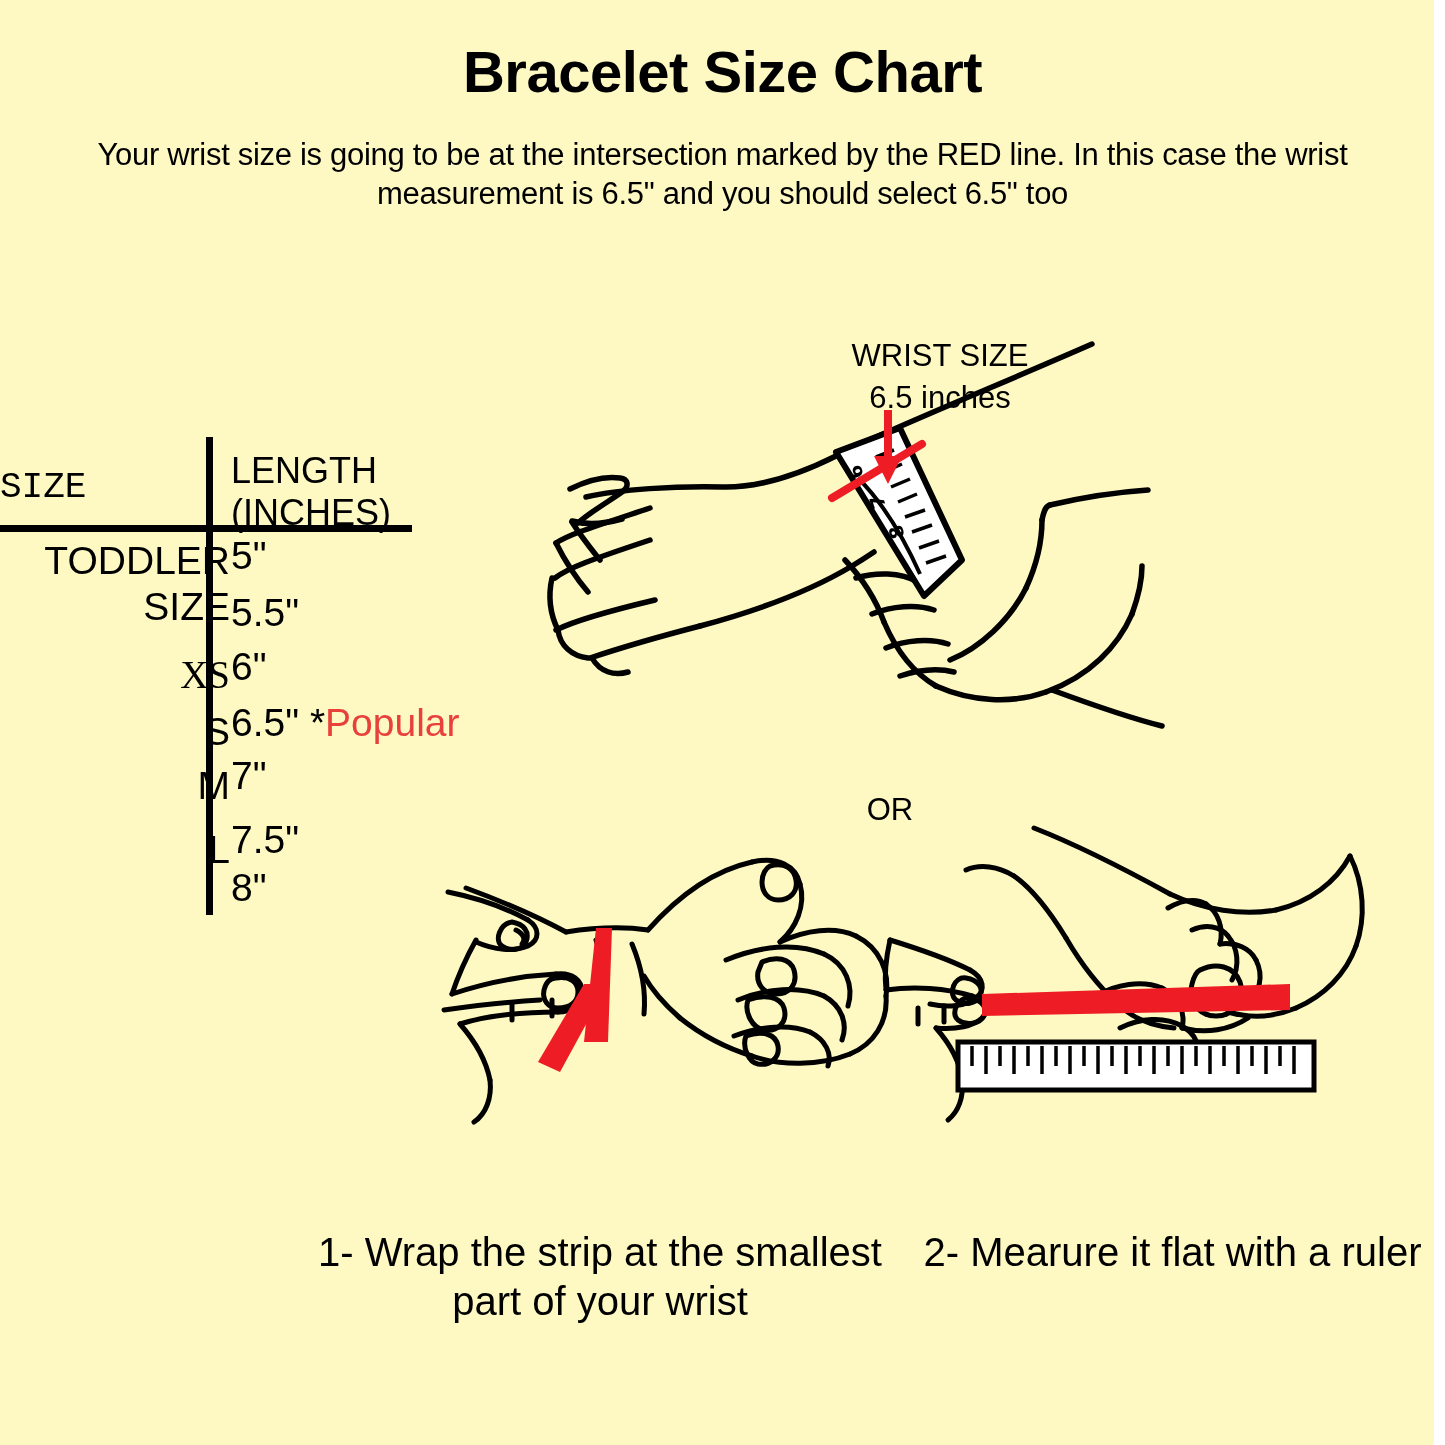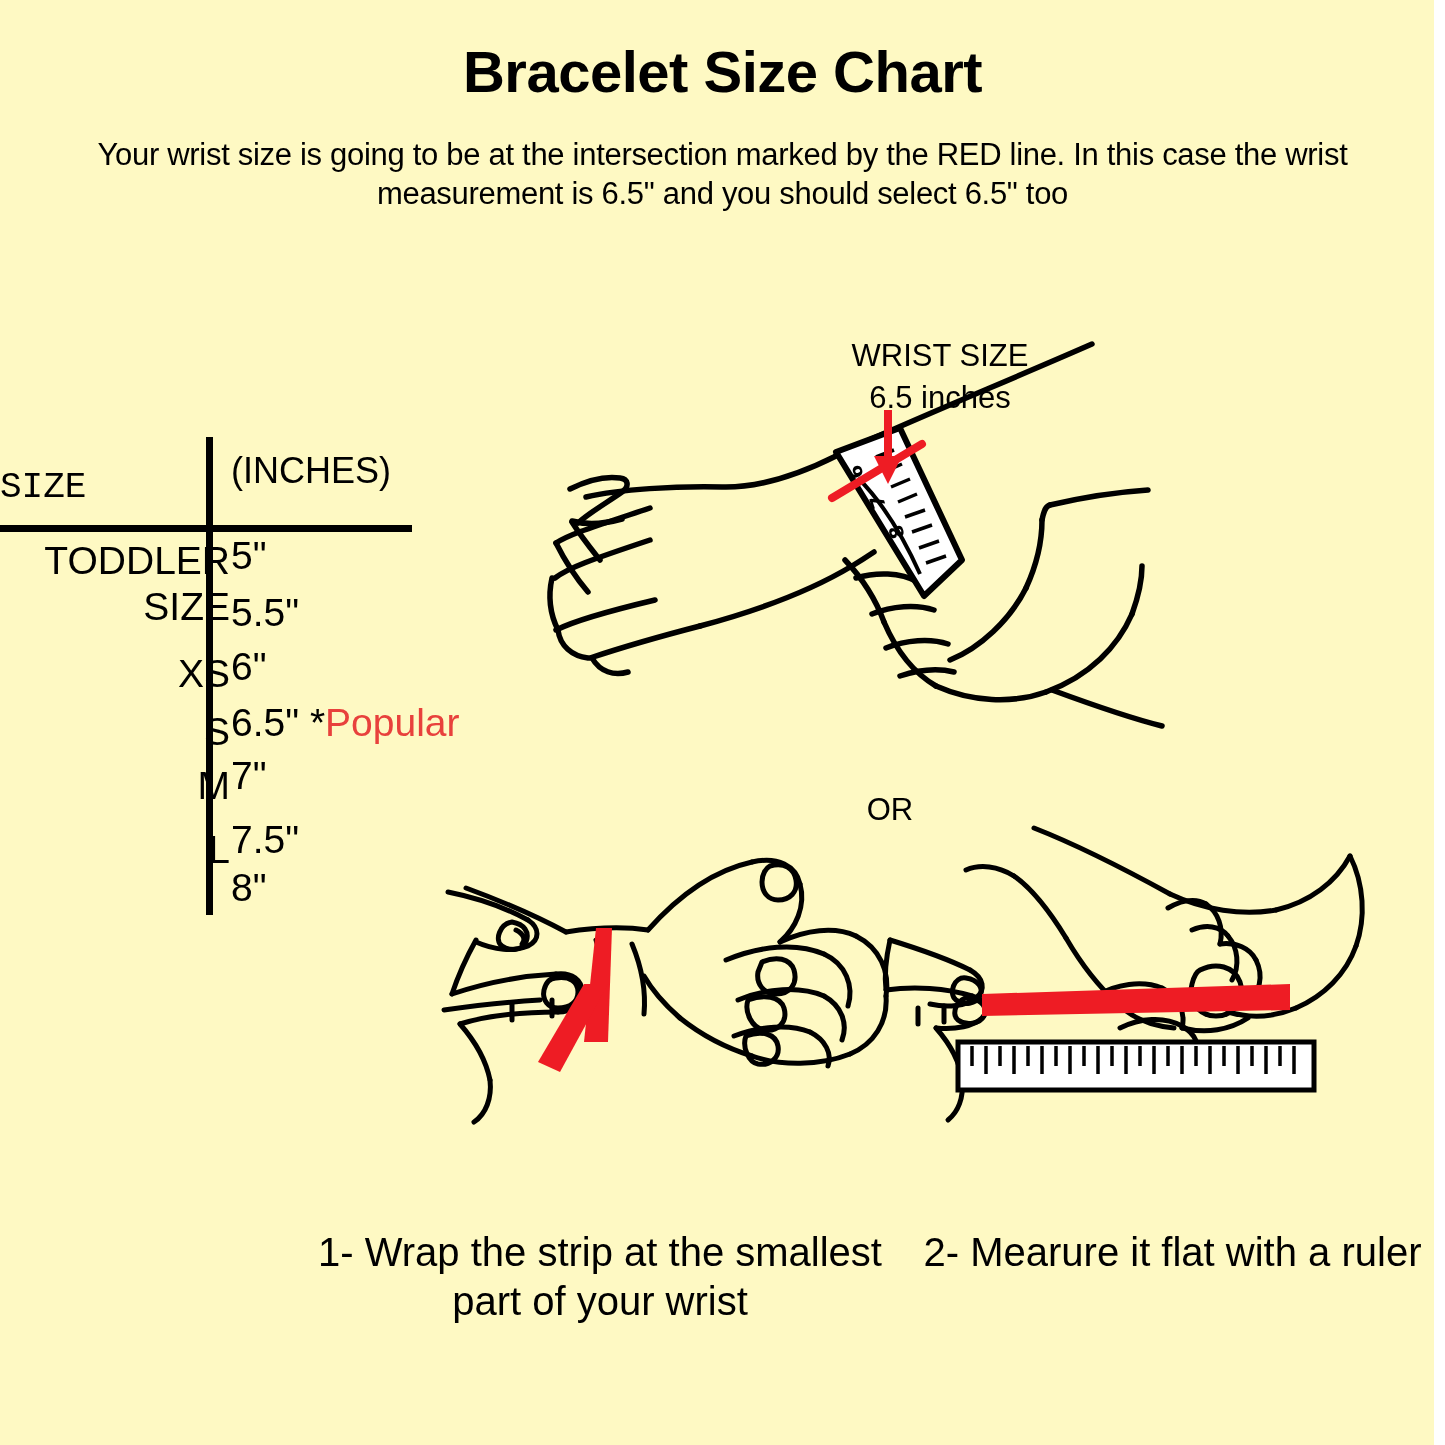--- a/index.html
+++ b/index.html
@@ -160,30 +160,31 @@
 
   <div class="title">Bracelet Size Chart</div>
   <div class="subtitle">Your wrist size is going to be at the intersection marked by the RED line. In this case the wrist measurement is 6.5" and you should select 6.5" too</div>
 
   <div class="table-wrap"></div>
   <div class="tbl-vline"></div>
   <div class="tbl-hline"></div>
 
   <div class="hdr-size">SIZE</div>
   <div class="hdr-length">
+    <div>LENGTH</div>
     <div>(INCHES)</div>
   </div>
 
   <div class="row-label" style="top:539px;">TODDLER</div>
   <div class="row-value" style="top:534px;">5"</div>
 
   <div class="row-label" style="top:585px;">SIZE</div>
   <div class="row-value" style="top:591px;">5.5"</div>
 
-  <div class="row-label" style="top:652px;">XS</div>
+  <div class="row-label" style="top:652px;font-family:Liberation Serif, serif;">XS</div>
   <div class="row-value" style="top:645px;">6"</div>
 
   <div class="row-label" style="top:710px;">S</div>
   <div class="row-value" style="top:701px;">
     <span>6.5"</span><span>&nbsp;</span><span class="pop-star">*</span><span class="popular">Popular</span>
   </div>
 
   <div class="row-label" style="top:764px;">M</div>
   <div class="row-value" style="top:754px;">7"</div>
 

